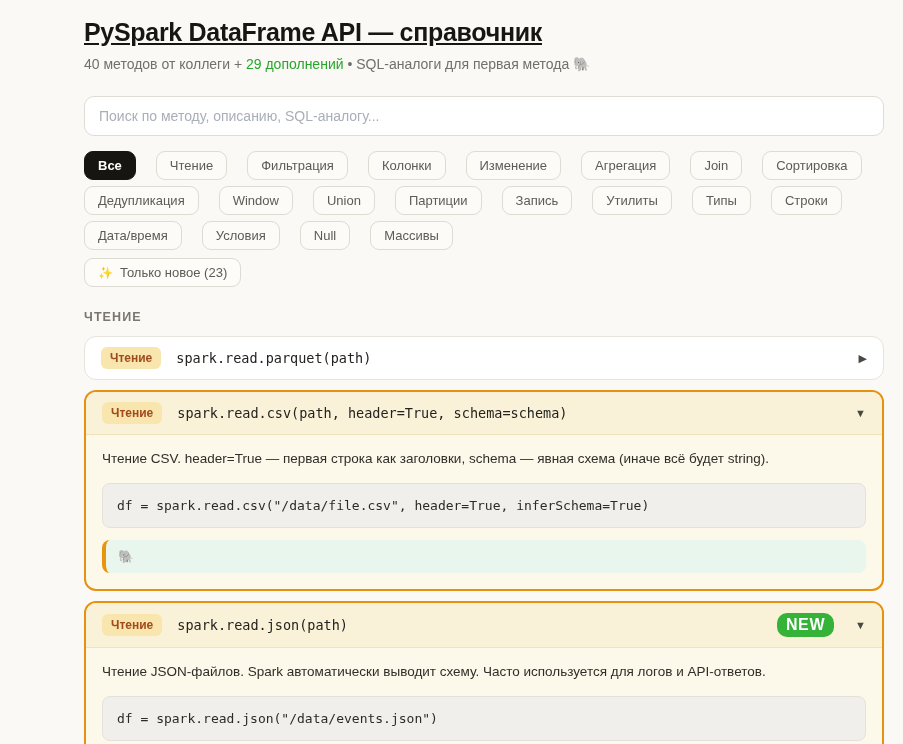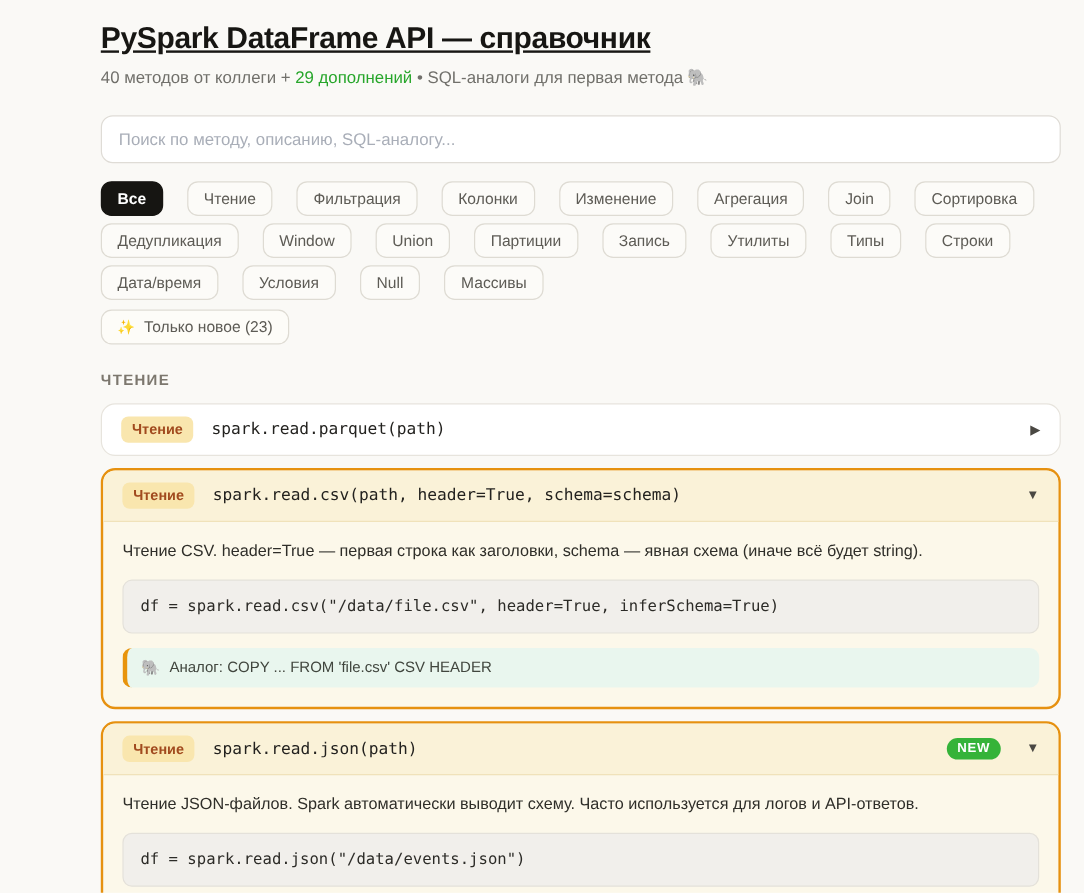--- a/index.html
+++ b/index.html
@@ -61,21 +61,21 @@
     font-size: 12px; font-weight: 700;
     padding: 4px 9px; border-radius: 6px; flex: 0 0 auto;
   }
   .signature {
     font-family: "DejaVu Sans Mono", monospace;
     font-size: 13.5px; color: #23221f; flex: 1 1 auto;
   }
   .arrow { color: #4a4843; font-size: 11px; flex: 0 0 auto; }
   .new-badge {
     background: #35b339; color: #ffffff;
-    font-size: 11px; font-weight: 700; letter-spacing: 0.6px;
+    font-size: 16px; font-weight: 700; letter-spacing: 0.6px;
     padding: 3px 9px; border-radius: 10px; margin-right: 6px; flex: 0 0 auto;
   }
   .card.expanded { border: 2px solid #e69110; background: #fcf8ea; overflow: hidden; }
   .card.expanded .card-header { background: #faf2d8; border-bottom: 1px solid #f0e2ba; }
   .card-body { padding: 13px 16px 16px 16px; }
   .description { font-size: 13.5px; color: #2f2e29; line-height: 1.4; margin: 2px 0 14px 0; }
   .code-block {
     background: #f1efeb; border: 1px solid #e4e1da; border-radius: 8px;
     padding: 14px 14px; margin-bottom: 12px;
     font-family: "DejaVu Sans Mono", monospace; font-size: 13px; color: #2c2b27;
@@ -149,21 +149,20 @@
       <span class="badge">Чтение</span>
       <span class="signature">spark.read.csv(path, header=True, schema=schema)</span>
 
       <span class="arrow">▼</span>
     </div>
     <div class="card-body">
       <div class="description">Чтение CSV. header=True — первая строка как заголовки, schema — явная схема (иначе всё будет string).</div>
       <div class="code-block">df = spark.read.csv("/data/file.csv", header=True, inferSchema=True)</div>
       <div class="analog">
         <span class="elephant">🐘</span>
-        <span>Аналог: COPY ... FROM 'file.csv' CSV HEADER</span>
       </div>
     </div>
   </div>
 
   <div class="card expanded">
     <div class="card-header">
       <span class="badge">Чтение</span>
       <span class="signature">spark.read.json(path)</span>
       <span class="new-badge">NEW</span>
       <span class="arrow">▼</span>

